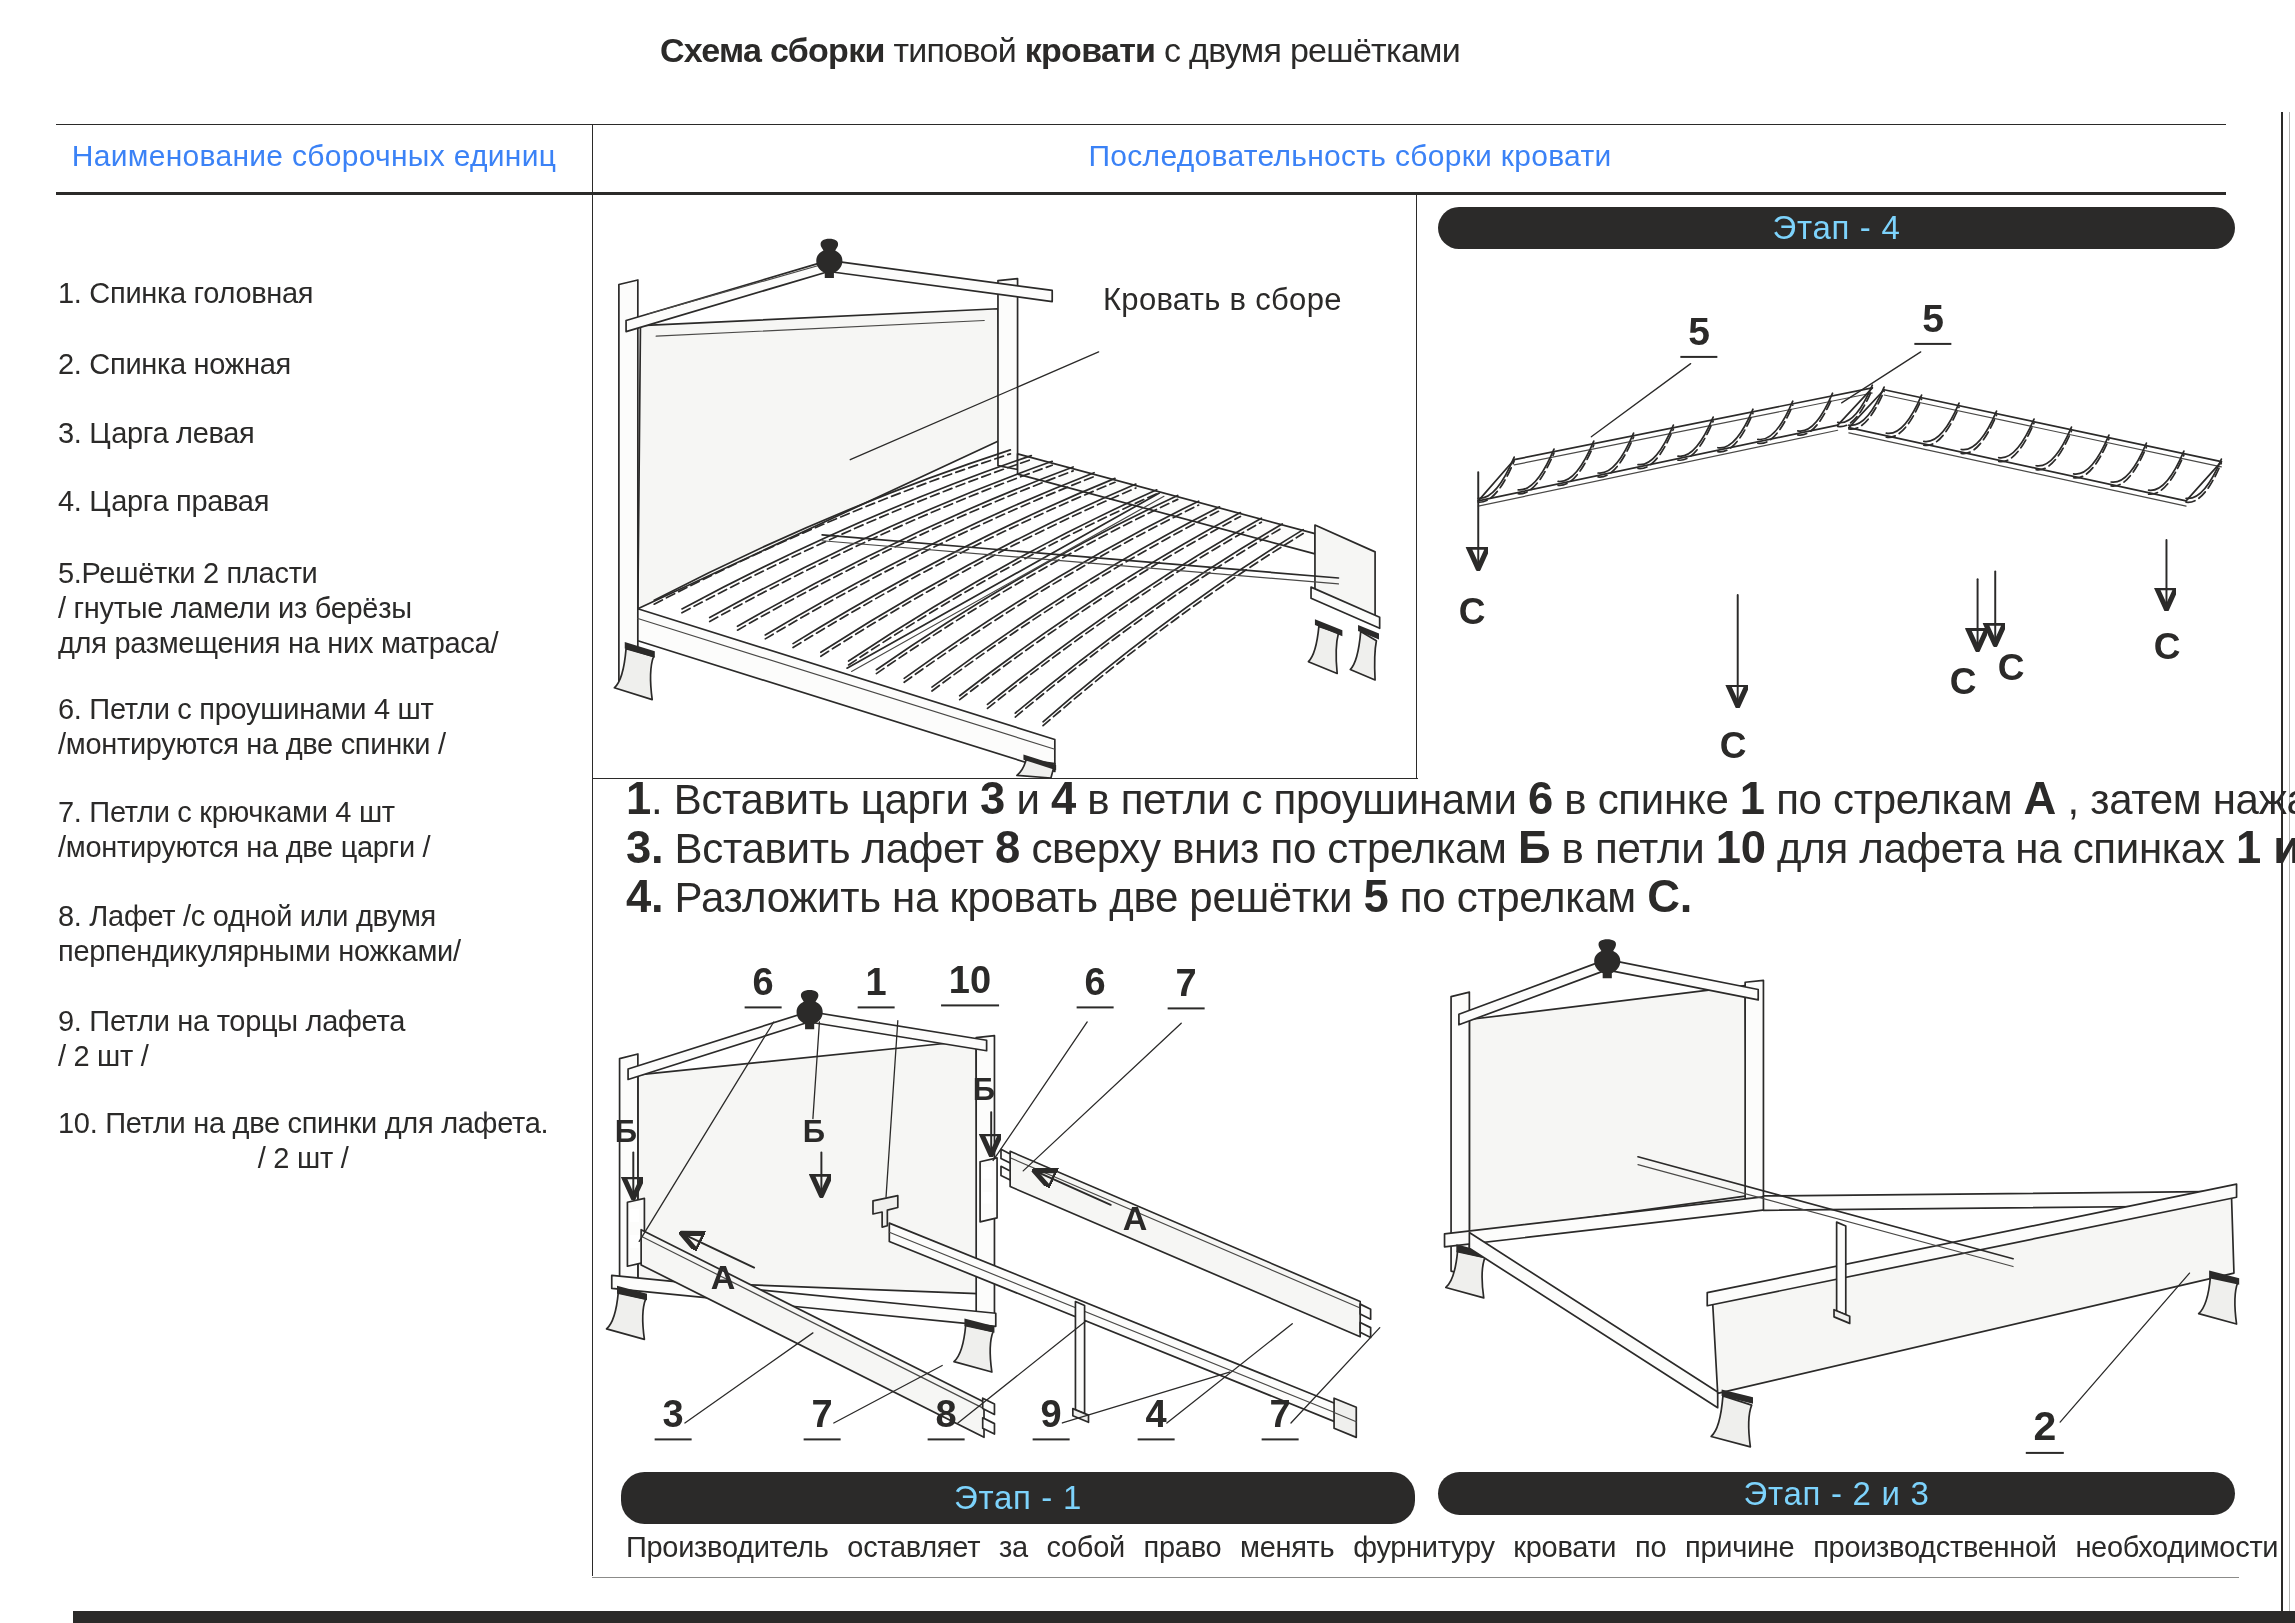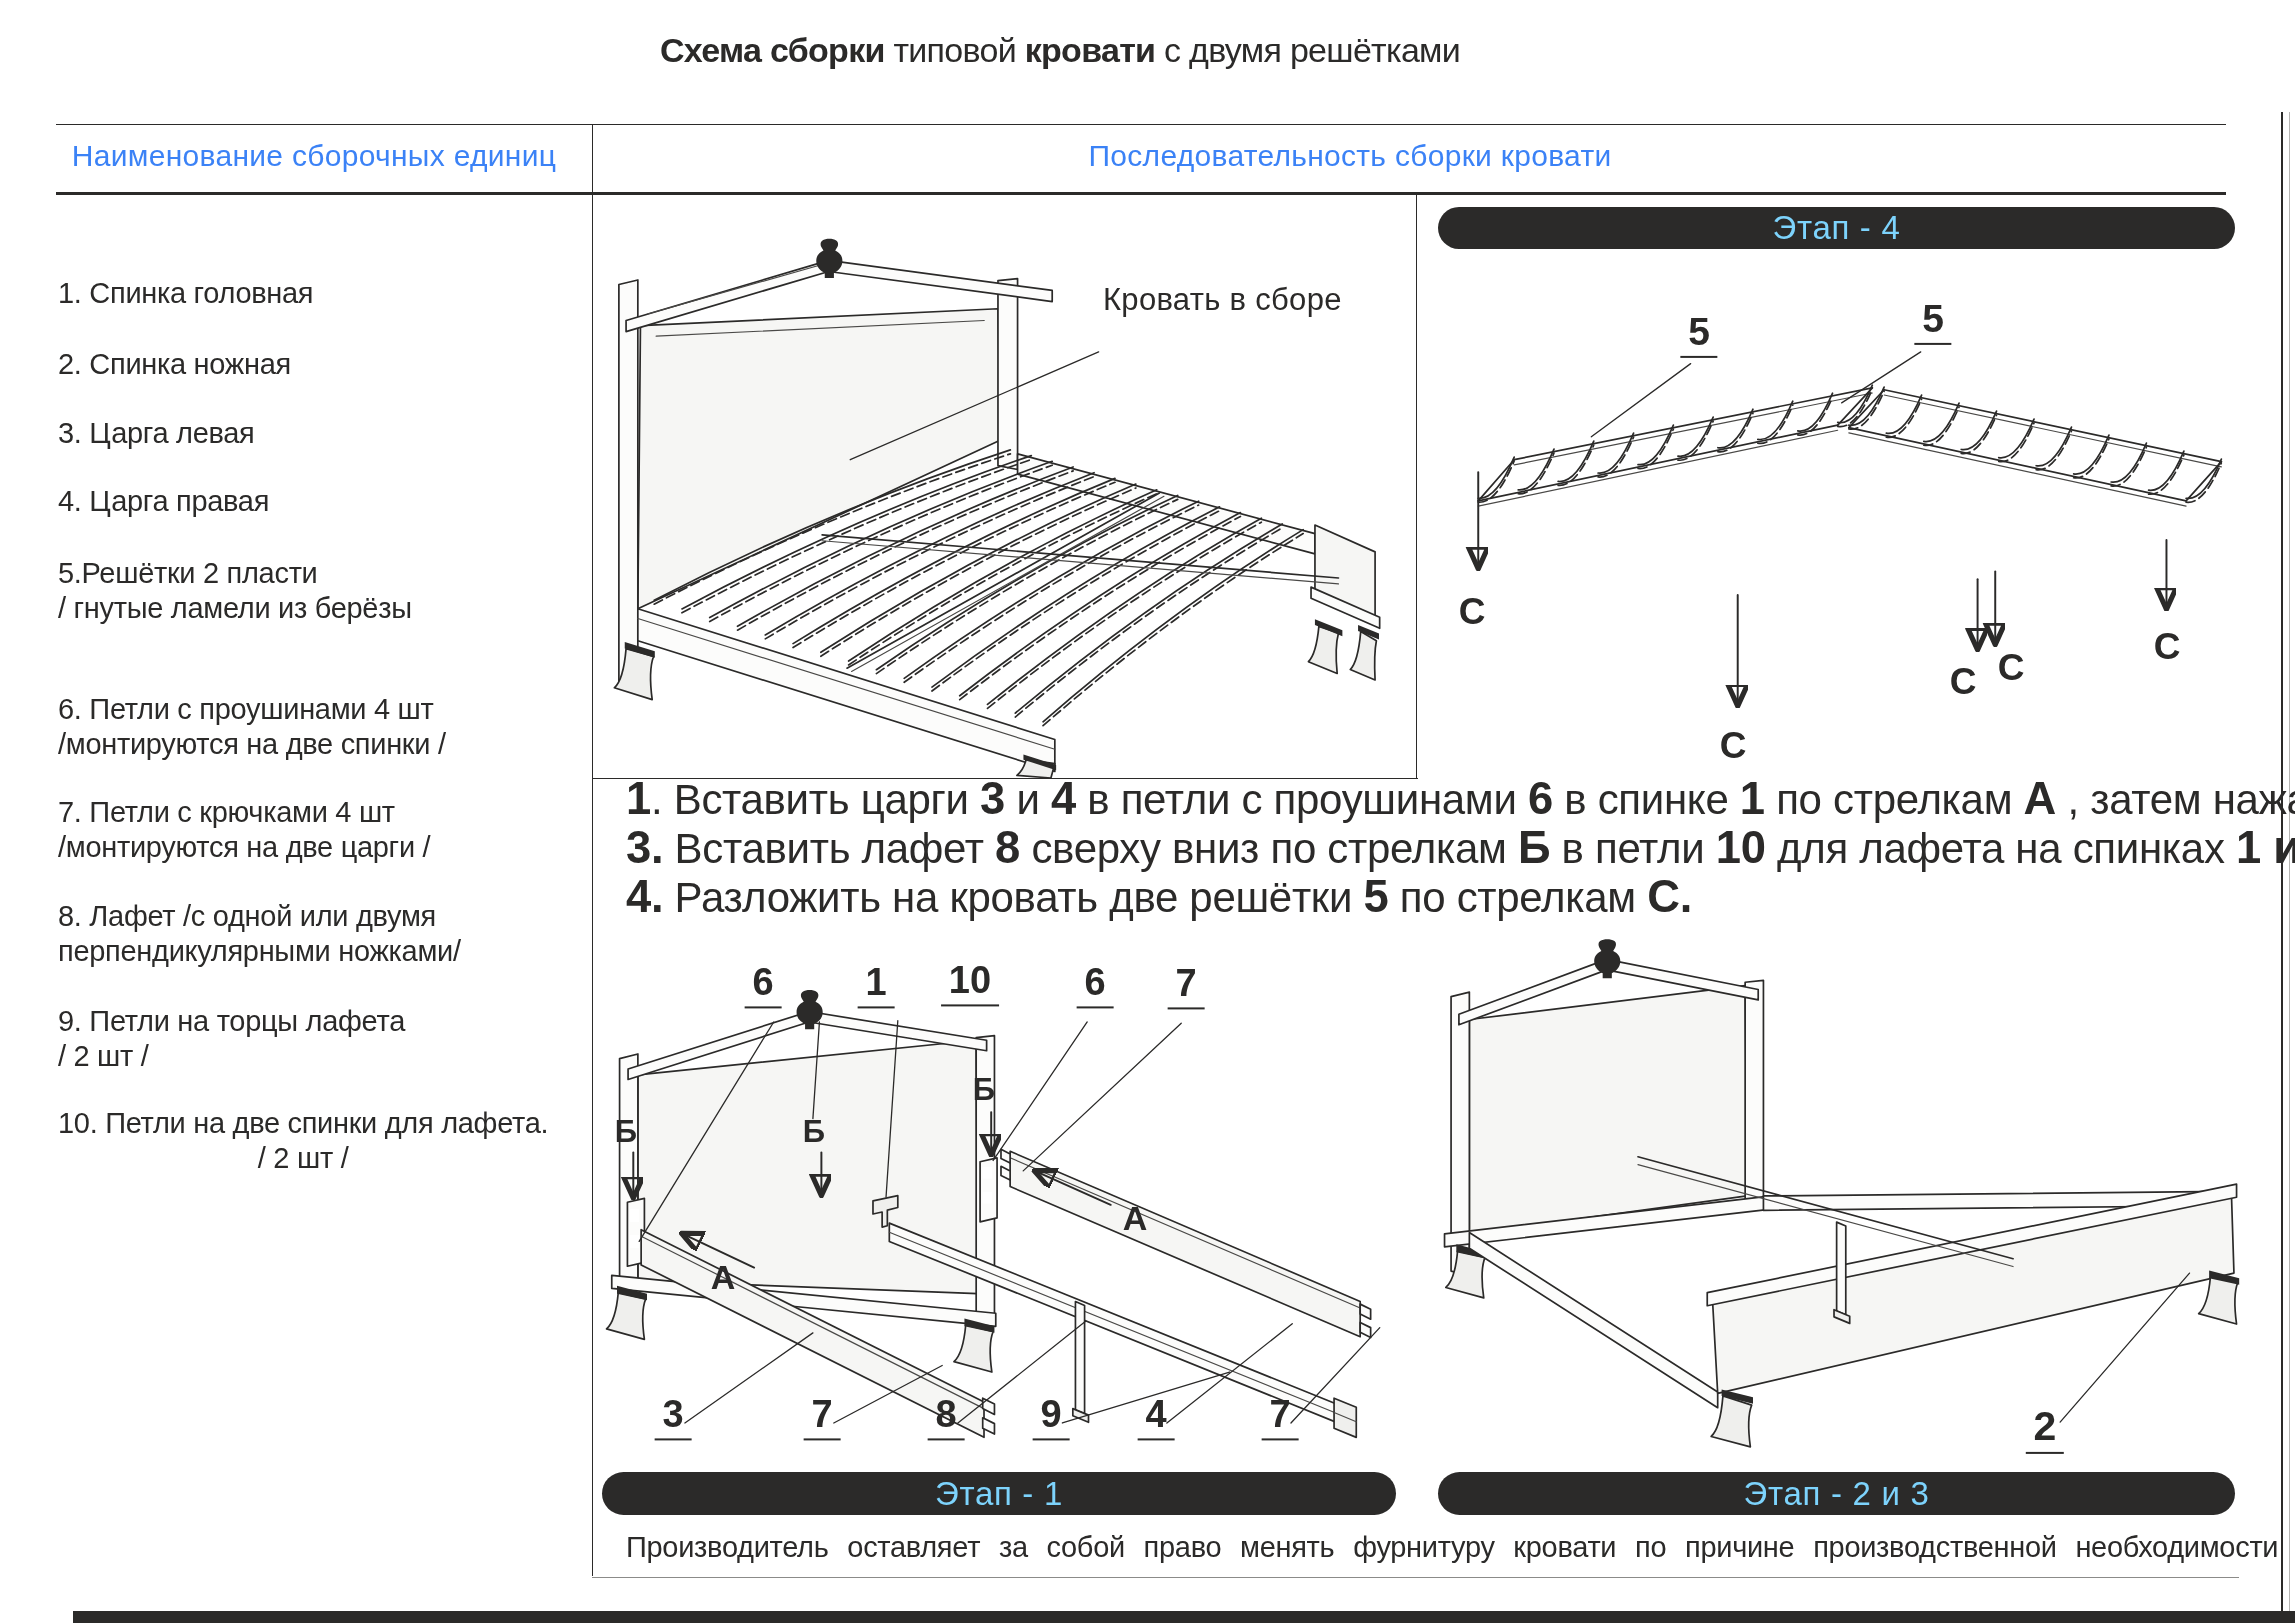--- a/index.html
+++ b/index.html
@@ -58,20 +58,21 @@
       </div>
     <div class="plist" style="left:58px;top:416px;">
         <div>3. Царга левая</div>
       </div>
     <div class="plist" style="left:58px;top:484px;">
         <div>4. Царга правая</div>
       </div>
     <div class="plist" style="left:58px;top:556px;">
       <div>5.Решётки  2 пласти</div>
         <div>/ гнутые ламели из берёзы</div>
+        <div>для размещения на них матраса/</div>
     </div>
     <div class="plist" style="left:58px;top:692px;">
       <div>6. Петли с проушинами 4 шт</div>
         <div>/монтируются на две спинки /</div>
     </div>
     <div class="plist" style="left:58px;top:795px;">
       <div>7. Петли с крючками 4 шт</div>
         <div>/монтируются на две царги /</div>
     </div>
     <div class="plist" style="left:58px;top:899px;">
@@ -352,21 +353,21 @@
 
     <path d="M306,330 L880,486"></path>
       <path class="thin" d="M306,342 L880,498"></path>
     <path class="f1" d="M610,430 L624,436 L624,572 L610,566 Z"></path>
     <path class="f2" d="M606,564 L630,574 L630,585 L606,575 Z"></path>
 
     <path class="ldr" d="M952,736 L1150,508"></path>
   </svg>
   <div class="lbl und" style="left:2045px;top:1430px;font-size:41px;">2</div>
 
-  <div class="pill" style="left:602px;top:1472px;width:794px;height:43px;">
+  <div class="pill" style="left:621px;top:1472px;width:794px;height:52px;">
     <span>Этап - 1</span>
   </div>
   <div class="pill" style="left:1438px;top:1472px;width:797px;height:43px;">
     <span>Этап - 2 и 3</span>
   </div>
 
   <div class="footer">Производитель оставляет за собой право менять фурнитуру кровати по причине производственной необходимости</div>
 
 </div>
 

